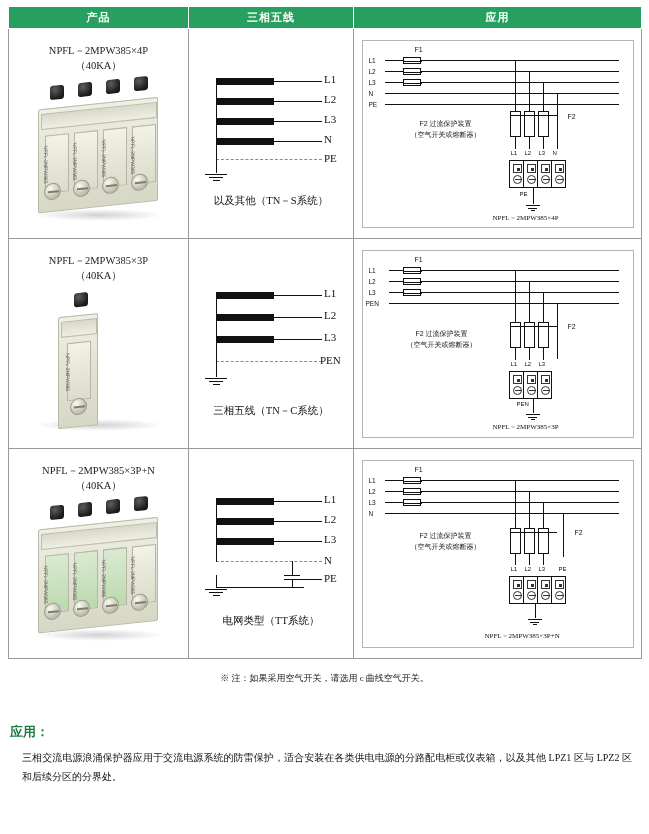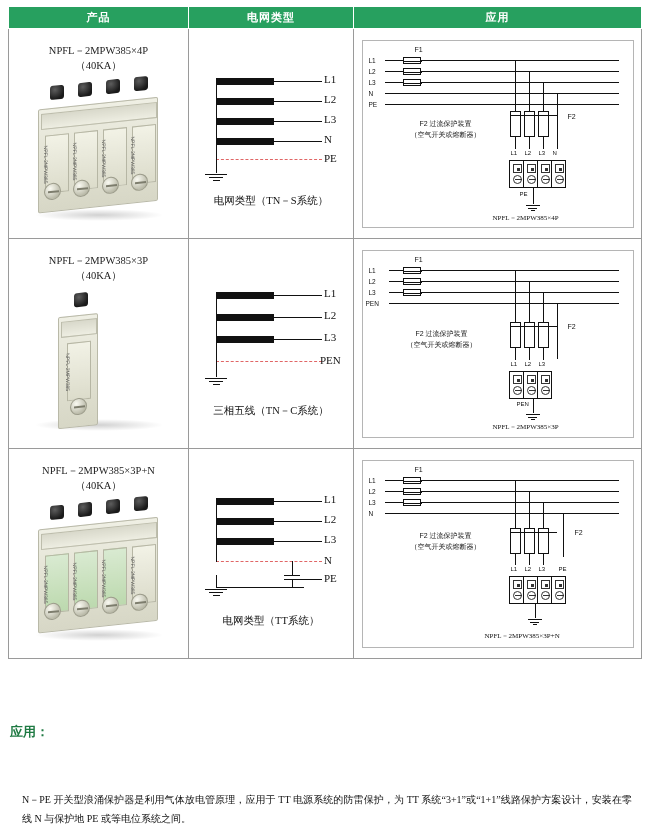--- a/index.html
+++ b/index.html
@@ -326,21 +326,21 @@
 
   <table class="spec-table">
     <colgroup>
       <col class="col-a">
         <col class="col-b">
         <col class="col-c">
     </colgroup>
     <thead>
       <tr>
         <th>产品</th>
-        <th>电网类型</th>
+        <th>三相五线</th>
         <th>应用</th>
       </tr>
     </thead>
     <tbody>
 
       <tr>
         <td>
           <div class="prod-name">NPFL－2MPW385×4P</div>
           <div class="prod-sub">（40KA）</div>
           <div class="photo-wrap">
@@ -395,21 +395,21 @@
                 <i></i>
                 <i></i>
               </div>
 
             <div class="lab" style="left:128px; top:13px">L1</div>
             <div class="lab" style="left:128px; top:33px">L2</div>
             <div class="lab" style="left:128px; top:53px">L3</div>
             <div class="lab" style="left:128px; top:73px">N</div>
             <div class="lab" style="left:128px; top:92px">PE</div>
           </div>
-          <div class="sys-label">电网类型（TN－S系统）</div>
+          <div class="sys-label">以及其他（TN－S系统）</div>
         </td>
 
         <td>
           <div class="appbox">
 
             <div class="rail-lab" style="left:6px;  top:16px">L1</div>
             <div class="rail-lab" style="left:6px;  top:27px">L2</div>
             <div class="rail-lab" style="left:6px;  top:38px">L3</div>
             <div class="rail-lab" style="left:6px;  top:49px">N</div>
             <div class="rail-lab" style="left:6px;  top:60px">PE</div>
@@ -736,17 +736,18 @@
                 <i></i>
               </div>
             <div class="cap" style="left:122px; top:170px">NPFL－2MPW385×3P+N</div>
           </div>
         </td>
       </tr>
 
     </tbody>
   </table>
 
+  <div class="footnote">※ 注：如果采用空气开关，请选用 c 曲线空气开关。</div>
 
   <div class="sec-title">应用：</div>
-  <div class="para p2">N－PE 开关型浪涌保护器是利用气体放电管原理，应用于 TT 电源系统的防雷保护，为 TT 系统“3+1”或“1+1”线路保护方案设计，安装在零线 N 与保护地 PE 或等电位系统之间。</div>
+  <div class="para p1">三相交流电源浪涌保护器应用于交流电源系统的防雷保护，适合安装在各类供电电源的分路配电柜或仪表箱，以及其他 LPZ1 区与 LPZ2 区和后续分区的分界处。</div>
 
 </div>
 
 </body></html>

